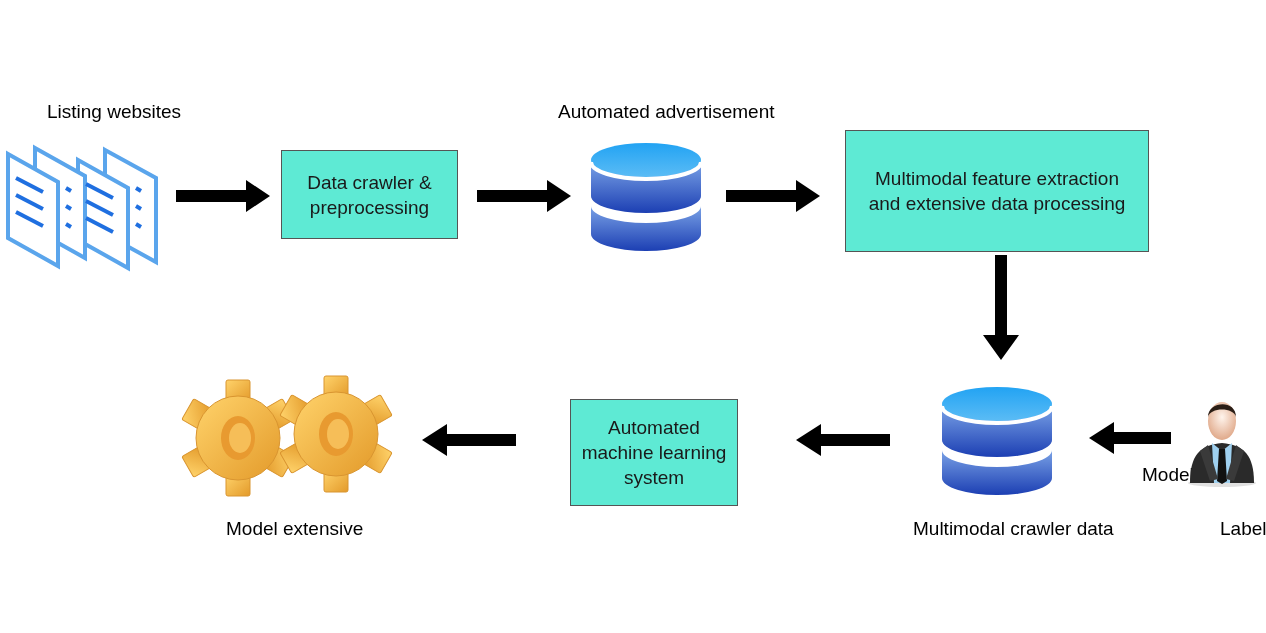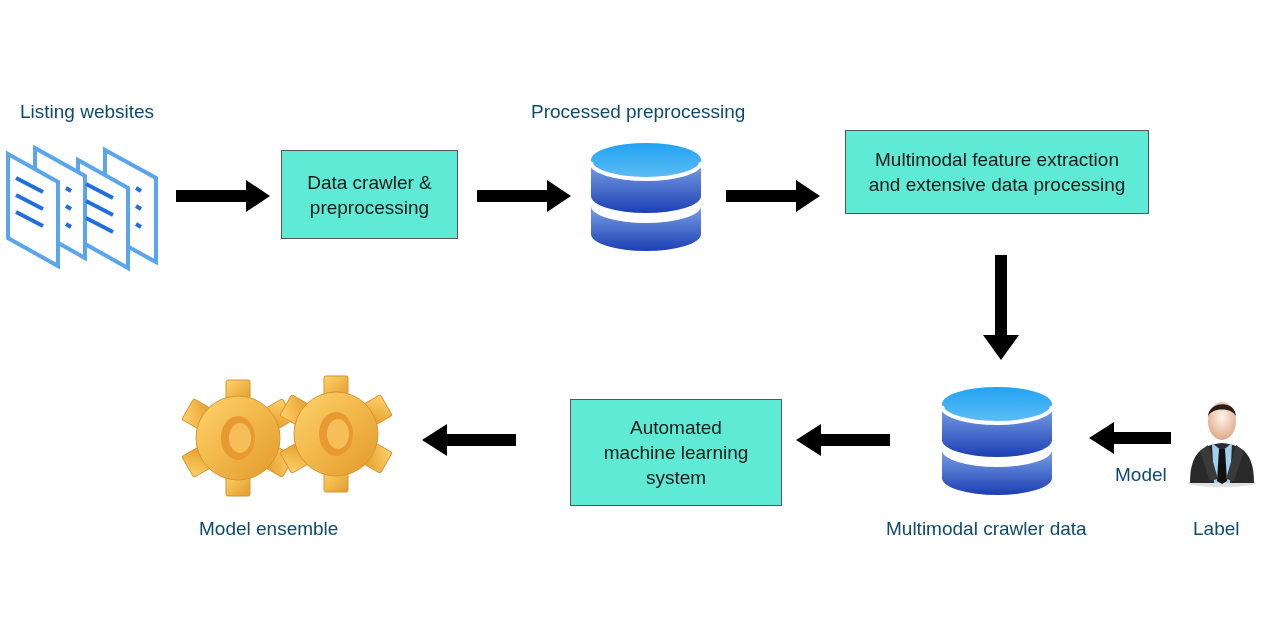--- a/index.html
+++ b/index.html
@@ -1,18 +1,18 @@
 <!DOCTYPE html>
 <html><head>
 <meta charset="utf-8">
 <style>
   html, body { margin:0; padding:0; background:#ffffff; }
   body { width:1266px; height:633px; position:relative; overflow:hidden;
          font-family:"Liberation Sans", sans-serif; color:#111; }
-  .label { position:absolute; font-size:19px; white-space:nowrap; color:#0c4a6e; }
+  .label { position:absolute; font-size:19px; white-space:nowrap; color:#000000;margin-left:27px; }
   .box { position:absolute; background:#5eead4; border:1.5px solid #555;
          box-sizing:border-box; display:flex; align-items:center; justify-content:center;
          text-align:center; font-size:19px; line-height:25px; color:#1a1a1a; }
   .box span { white-space:pre-line; }
   svg { position:absolute; overflow:visible; }
 </style>
 </head>
 <body>
 
 <div class="label" style="left:20px;top:101px;">Listing websites</div>
@@ -58,31 +58,31 @@
   <polygon points="95,12 26,12 26,2 1,18 26,34 26,24 95,24" fill="#000"></polygon>
 </svg>
 <svg style="left:421px;top:422px;" width="96" height="36">
   <polygon points="95,12 26,12 26,2 1,18 26,34 26,24 95,24" fill="#000"></polygon>
 </svg>
 
 <div class="box" style="left:281px;top:150px;width:177px;height:89px;">
   <span>Data crawler &amp;
 preprocessing</span>
 </div>
-<div class="box" style="left:845px;top:130px;width:304px;height:84px;">
+<div class="box" style="left:845px;top:130px;width:304px;height:122px;">
   <span>Multimodal feature extraction
 and extensive data processing</span>
 </div>
-<div class="box" style="left:570px;top:399px;width:212px;height:107px;justify-content:center;">
+<div class="box" style="left:570px;top:399px;width:168px;height:107px;justify-content:center;">
   <span>Automated
 machine learning
 system</span>
 </div>
 
-<div class="label" style="left:531px;top:101px;">Processed preprocessing</div>
+<div class="label" style="left:531px;top:101px;">Automated advertisement</div>
 <svg style="left:588px;top:140px;" width="116" height="112" viewBox="0 0 116 112">
   <defs>
     <linearGradient id="dbTop" x1="0" y1="0" x2="0" y2="1">
       <stop offset="0" stop-color="#22a3f3"></stop>
         <stop offset="1" stop-color="#5bbcf5"></stop>
     </linearGradient>
     <linearGradient id="dbBody" x1="0" y1="0" x2="0" y2="1">
       <stop offset="0" stop-color="#7aa2e6"></stop>
         <stop offset="1" stop-color="#1c3fb3"></stop>
     </linearGradient>
@@ -150,13 +150,13 @@
       <rect x="-12" y="-58" width="24" height="22" rx="2" transform="rotate(60)"></rect>
       <rect x="-12" y="-58" width="24" height="22" rx="2" transform="rotate(120)"></rect>
       <rect x="-12" y="-58" width="24" height="22" rx="2" transform="rotate(240)"></rect>
       <rect x="-12" y="-58" width="24" height="22" rx="2" transform="rotate(300)"></rect>
       <circle r="42"></circle>
     </g>
     <ellipse rx="17" ry="22" fill="#e89a30"></ellipse>
     <ellipse rx="11" ry="15" fill="#f6be58" cx="2"></ellipse>
   </g>
 </svg>
-<div class="label" style="left:199px;top:518px;">Model ensemble</div>
+<div class="label" style="left:199px;top:518px;">Model extensive</div>
 
 </body></html>

